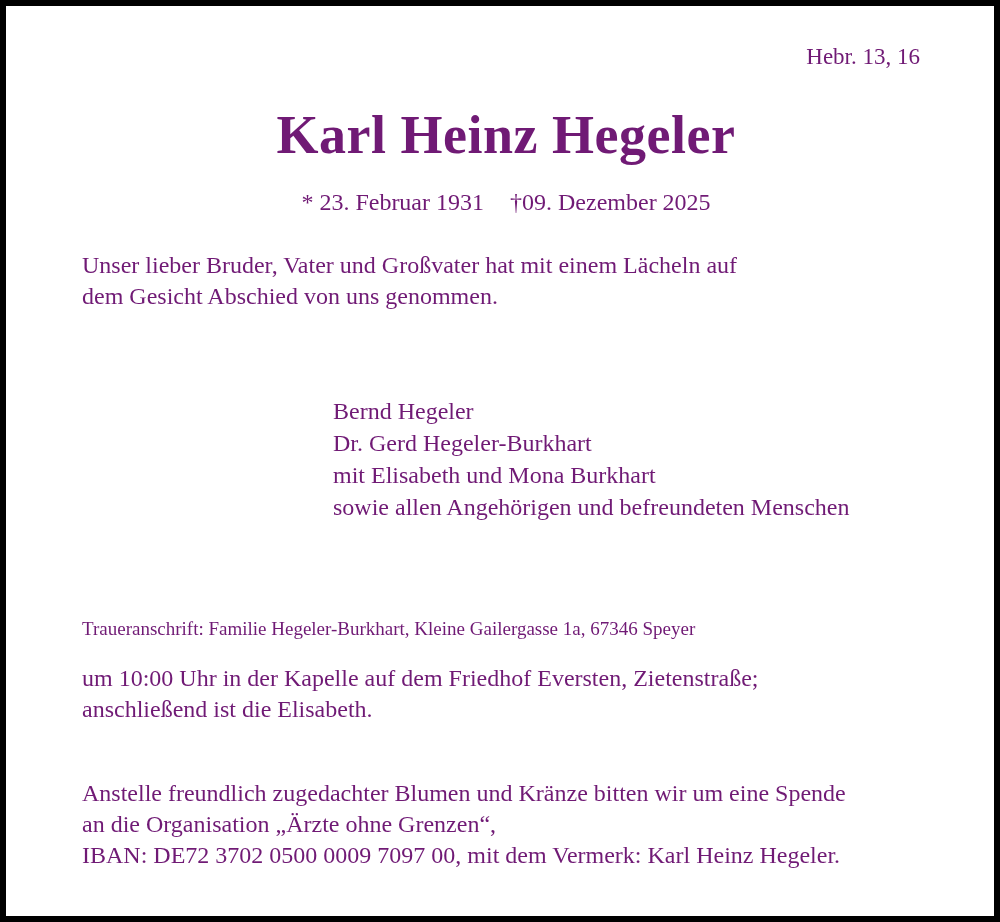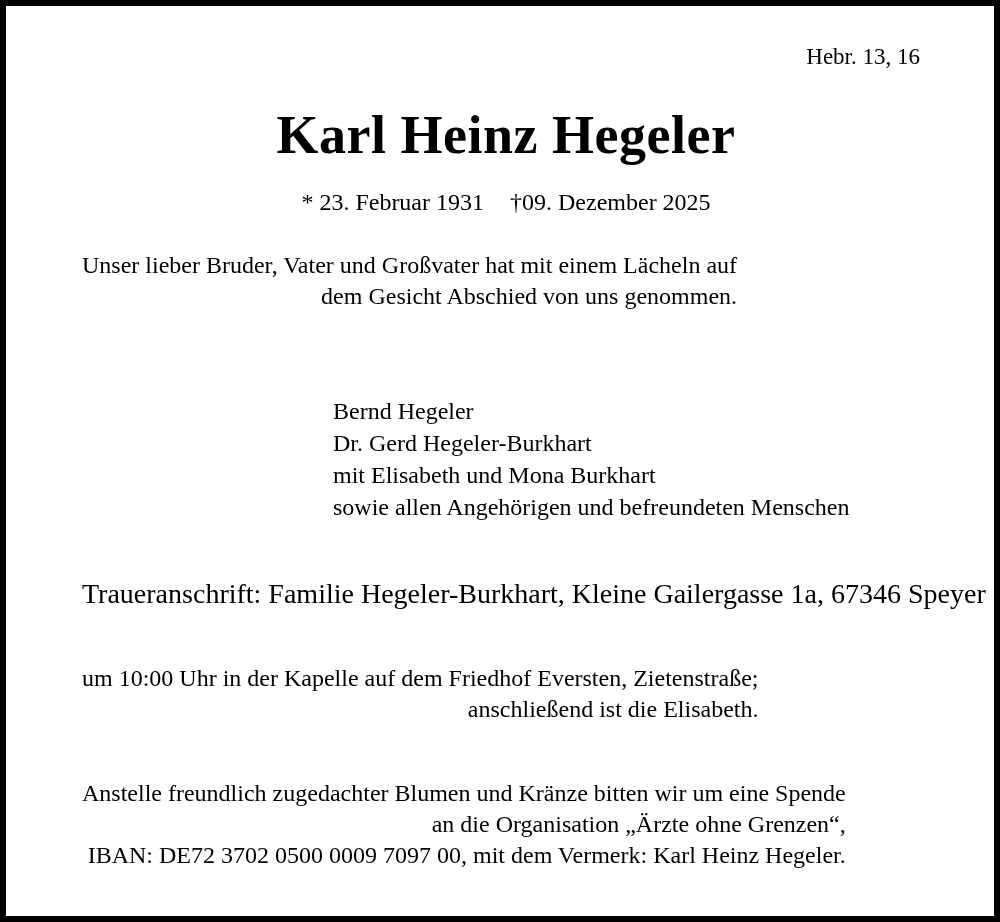--- a/index.html
+++ b/index.html
@@ -1,31 +1,31 @@
 <!DOCTYPE html>
 <html><head>
   <meta charset="utf-8">
   <style>
     html, body { margin: 0; padding: 0; background: #ffffff; }
     body { width: 1000px; height: 922px; position: relative; overflow: hidden; }
     .frame {
       position: absolute; left: 0; top: 0; width: 1000px; height: 922px;
       box-sizing: border-box; border: 6px solid #000000; background: #ffffff;
     }
-    .txt { position: absolute; font-family: "Liberation Serif", "DejaVu Serif", serif; color: #000000; white-space: nowrap; }
+    .txt { position: absolute; font-family: "Liberation Serif", "DejaVu Serif", serif; color: #701a75; white-space: nowrap; }
     .verse { right: 74px; top: 38px; font-size: 23px; }
     .name { left: 0; width: 1000px; text-align: center; top: 98px; font-size: 54px; font-weight: bold; letter-spacing: 0.5px; }
     .dates { left: 0; width: 1000px; text-align: center; top: 183px; font-size: 24px; }
     .dates .gap { display: inline-block; width: 26px; }
-    .para { left: 76px; font-size: 24px; line-height: 31px; text-align: right; }
+    .para { left: 76px; font-size: 24px; line-height: 31px; }
     .p1 { top: 244px; }
     .thanks { left: 327px; top: 340px; font-size: 24px; }
     .signers { left: 327px; top: 389px; font-size: 24px; line-height: 32px; }
     .signers div { white-space: nowrap; }
-    .address { left: 76px; top: 572px; font-size: 28px; }
+    .address { left: 76px; top: 612px; font-size: 19px; }
     .service { top: 657px; }
     .donation { top: 772px; }
   </style>
 </head>
 <body>
 
 <div class="frame">
   <div class="txt verse">Hebr. 13, 16</div>
 
   <div class="txt name">Karl Heinz Hegeler</div>

